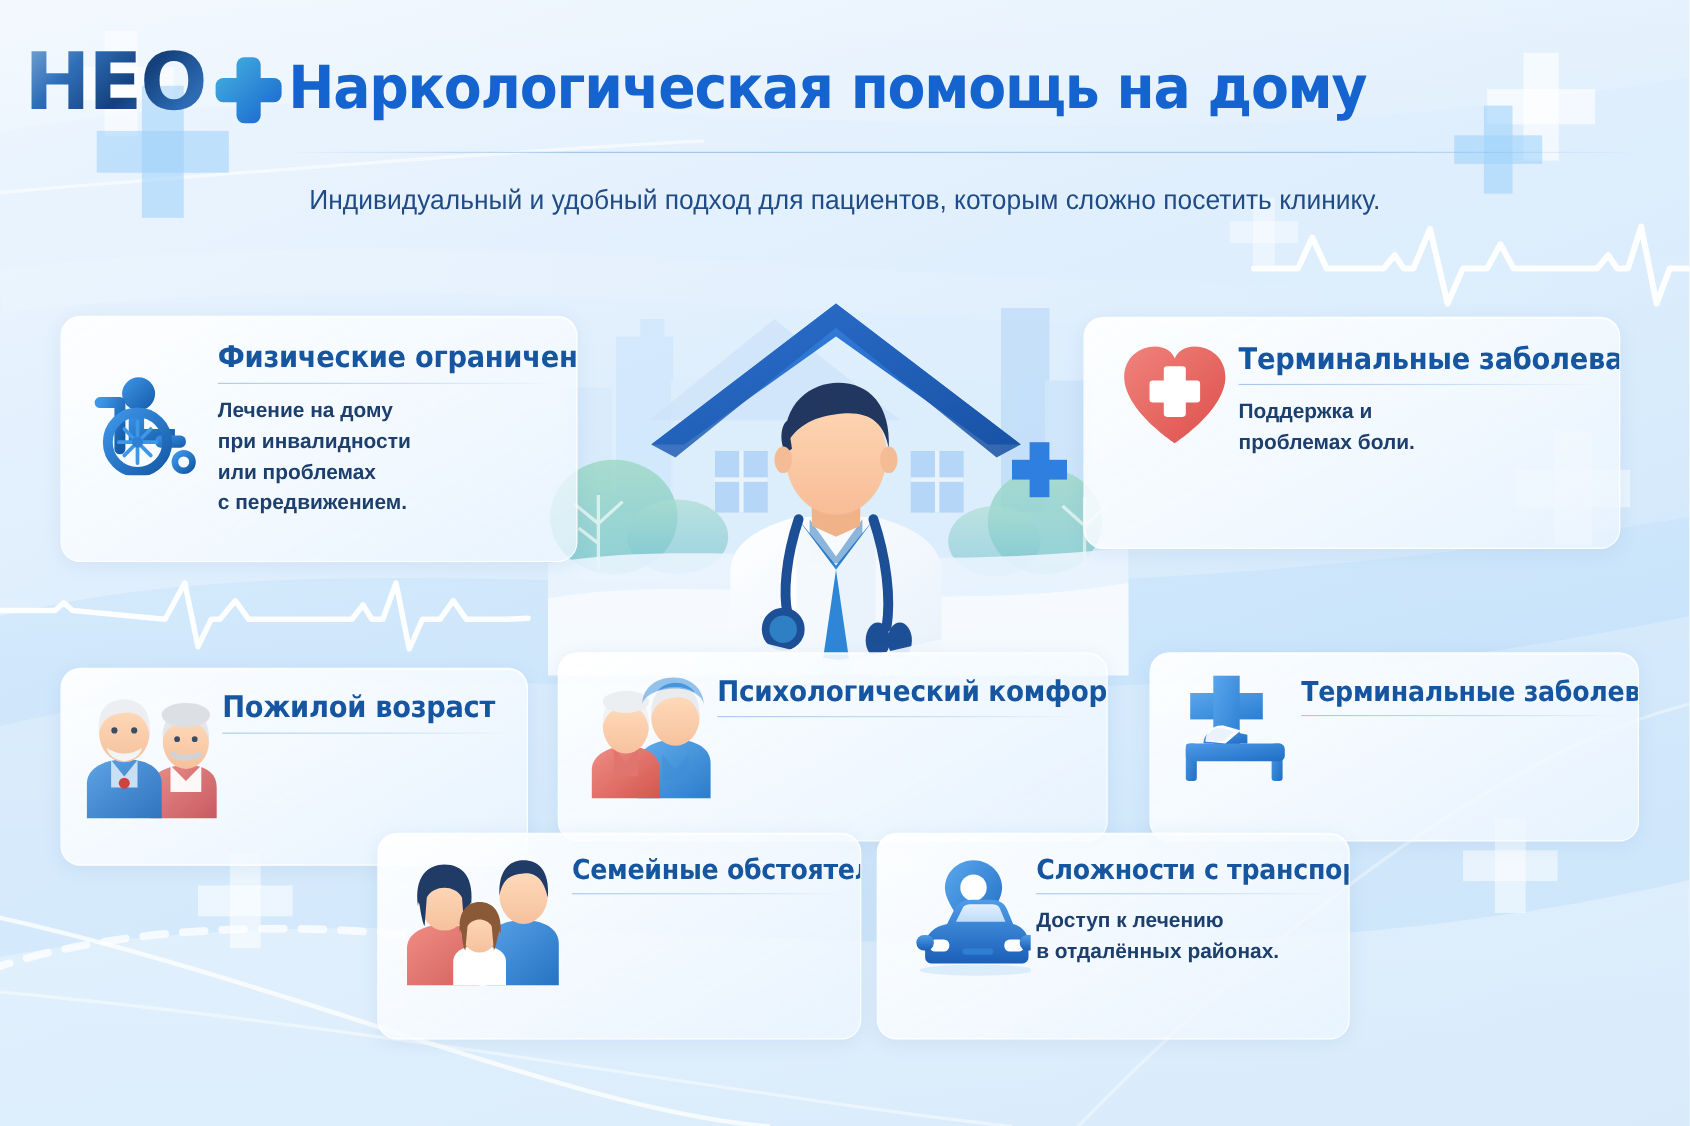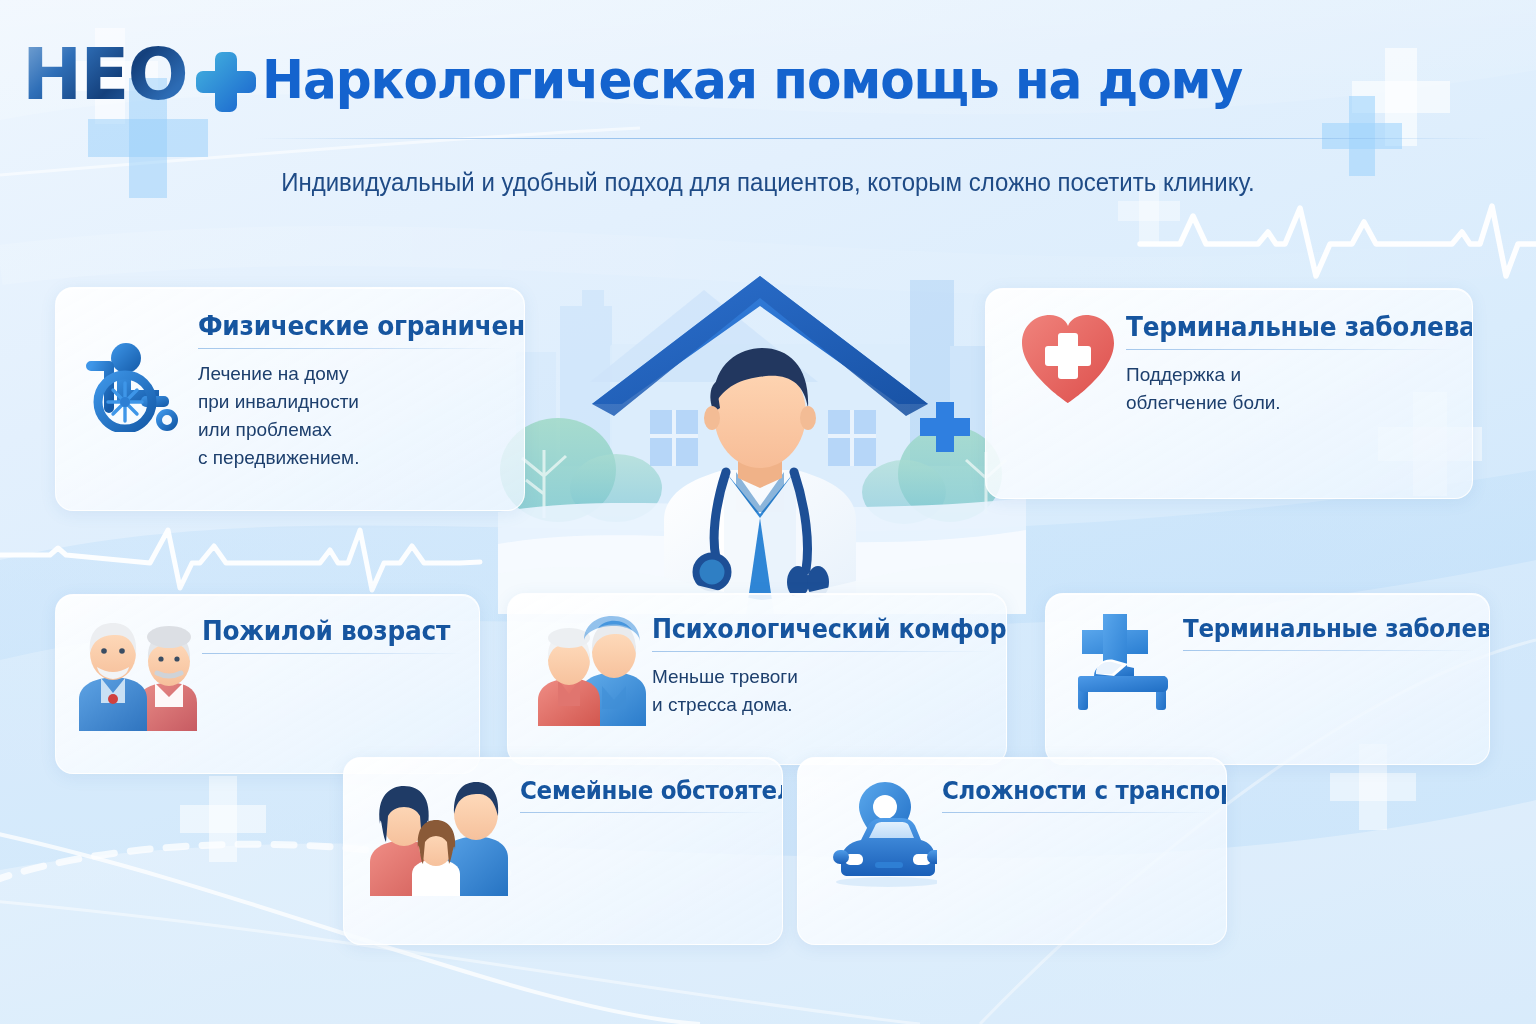--- a/index.html
+++ b/index.html
@@ -93,36 +93,36 @@
     font-family:"DejaVu Sans", sans-serif;
     letter-spacing:-.3px; white-space:nowrap;
     transform:scaleX(.92); transform-origin:left center;
   }
   .card-rule{
     height:1px; margin-top:7px;
     background:linear-gradient(90deg, rgba(150,190,232,.85) 0%, rgba(165,200,238,.55) 60%, rgba(175,208,242,0) 100%);
   }
   .card-desc{
     color:#1d3f6d; margin-top:11px;
-    font-size:19px; line-height:28px; font-weight:400;
+    font-size:19px; line-height:28px; font-weight:700;
     white-space:pre-line;
   }
 
   
   #card-physical    { left:55px;  top:287px; width:470px; height:224px; }
   #card-physical .card-inner{ padding:22px 18px 0 20px; }
   #card-physical .card-icon{ width:122px; }
   #card-physical .card-title{ font-size:27px; }
 
   #card-terminal-heart { left:985px; top:288px; width:488px; height:211px; }
   #card-terminal-heart .card-inner{ padding:22px 18px 0 24px; }
   #card-terminal-heart .card-icon{ width:116px; }
   #card-terminal-heart .card-title{ font-size:27px; }
 
-  #card-elderly { left:55px; top:594px; width:425px; height:180px; }
+  #card-elderly { left:55px; top:607px; width:425px; height:180px; }
   #card-elderly .card-inner{ padding:20px 16px 0 18px; }
   #card-elderly .card-icon{ width:128px; }
   #card-elderly .card-title{ font-size:27px; }
 
   #card-comfort { left:507px; top:593px; width:500px; height:172px; }
   #card-comfort .card-inner{ padding:20px 16px 0 24px; }
   #card-comfort .card-icon{ width:120px; }
   #card-comfort .card-title{ font-size:26px; }
 
   #card-terminal-bed { left:1045px; top:593px; width:445px; height:172px; }
@@ -383,21 +383,21 @@
             </defs>
           <path d="M52,92 C52,92 6,62 6,32 C6,14 20,4 34,4 C43,4 50,9 52,15 C54,9 61,4 70,4 C84,4 98,14 98,32 C98,62 52,92 52,92 Z" fill="url(#hG)"></path>
           <rect x="42" y="22" width="20" height="46" rx="3" fill="#ffffff"></rect>
           <rect x="29" y="35" width="46" height="20" rx="3" fill="#ffffff"></rect>
         </svg>
       </div>
       <div class="card-text">
         <div class="card-title">Терминальные заболевания</div>
         <div class="card-rule"></div>
         <div class="card-desc">Поддержка и
-облегчение боли.</div>
+проблемах боли.</div>
       </div>
     </div>
   </div>
 
   <div class="card" id="card-elderly">
     <div class="card-inner">
       <div class="card-icon">
         <svg width="122" height="116" viewBox="0 0 122 116">
           <defs>
             <linearGradient id="eb" x1="0" y1="0" x2="1" y2="1">
@@ -470,22 +470,20 @@
           <ellipse cx="33" cy="46" rx="21" ry="25" fill="url(#sk2)"></ellipse>
           <path d="M12,46 C11,26 21,18 33,18 C45,18 55,27 54,48 C51,32 43,28 33,29 C22,30 15,34 12,46 Z" fill="#f0f2f4"></path>
           <ellipse cx="33" cy="24" rx="21" ry="10" fill="#eceff2"></ellipse>
 
           <path d="M48,26 C48,12 60,2 76,2 C94,2 104,14 104,28 C104,20 94,12 78,12 C62,12 50,18 48,26 Z" fill="#3f92dd" opacity=".55"></path>
         </svg>
       </div>
       <div class="card-text">
         <div class="card-title">Психологический комфорт</div>
         <div class="card-rule"></div>
-        <div class="card-desc">Меньше тревоги
-и стресса дома.</div>
       </div>
     </div>
   </div>
 
   <div class="card" id="card-terminal-bed">
     <div class="card-inner">
       <div class="card-icon">
         <svg width="110" height="106" viewBox="0 0 110 106">
           <defs>
             <linearGradient id="bdG" x1="0" y1="0" x2="1" y2="1">
@@ -585,17 +583,19 @@
           <rect x="94" y="78" width="18" height="11" rx="5" fill="#ffffff"></rect>
           <rect x="56" y="86" width="28" height="6" rx="3" fill="#2e7fd4"></rect>
           <rect x="14" y="74" width="16" height="14" rx="7" fill="url(#carG)"></rect>
           <rect x="108" y="74" width="16" height="14" rx="7" fill="url(#carG)"></rect>
           <ellipse cx="69" cy="106" rx="52" ry="5" fill="#d4e8fa" opacity=".8"></ellipse>
         </svg>
       </div>
       <div class="card-text">
         <div class="card-title">Сложности с транспортом</div>
         <div class="card-rule"></div>
+        <div class="card-desc">Доступ к лечению
+в отдалённых районах.</div>
       </div>
     </div>
   </div>
 
 </div>
 
 </body></html>

